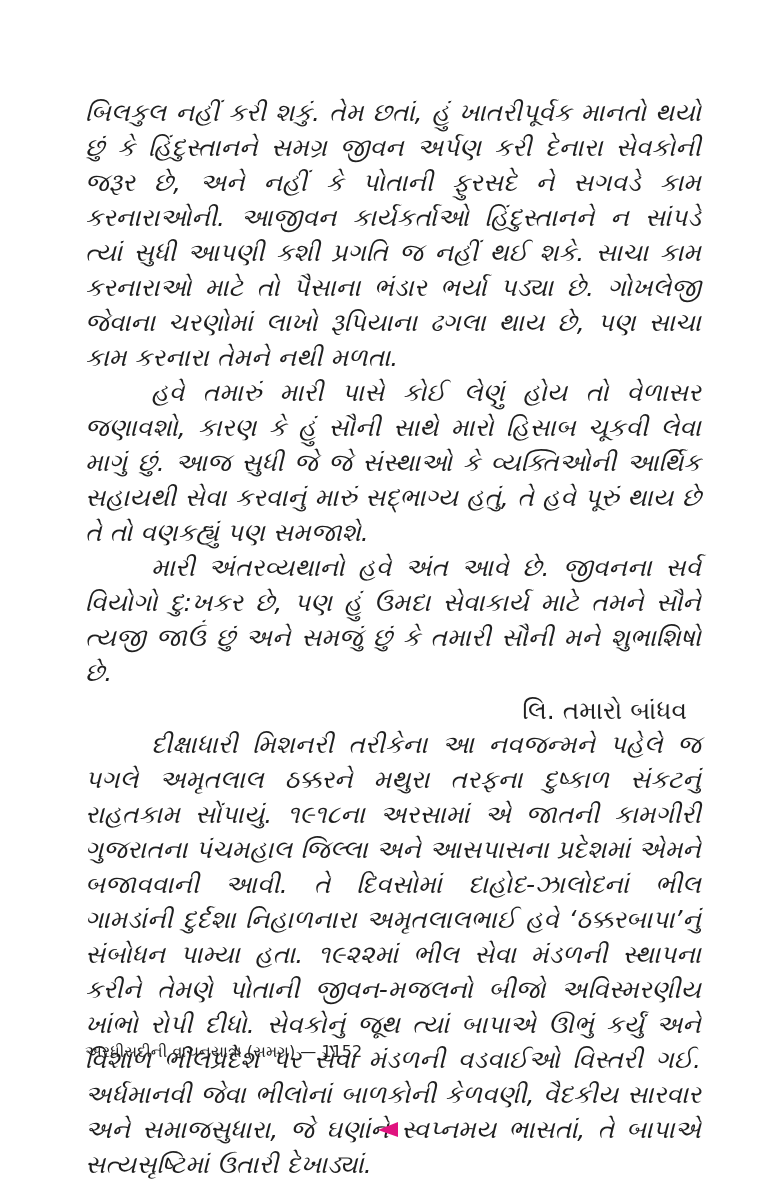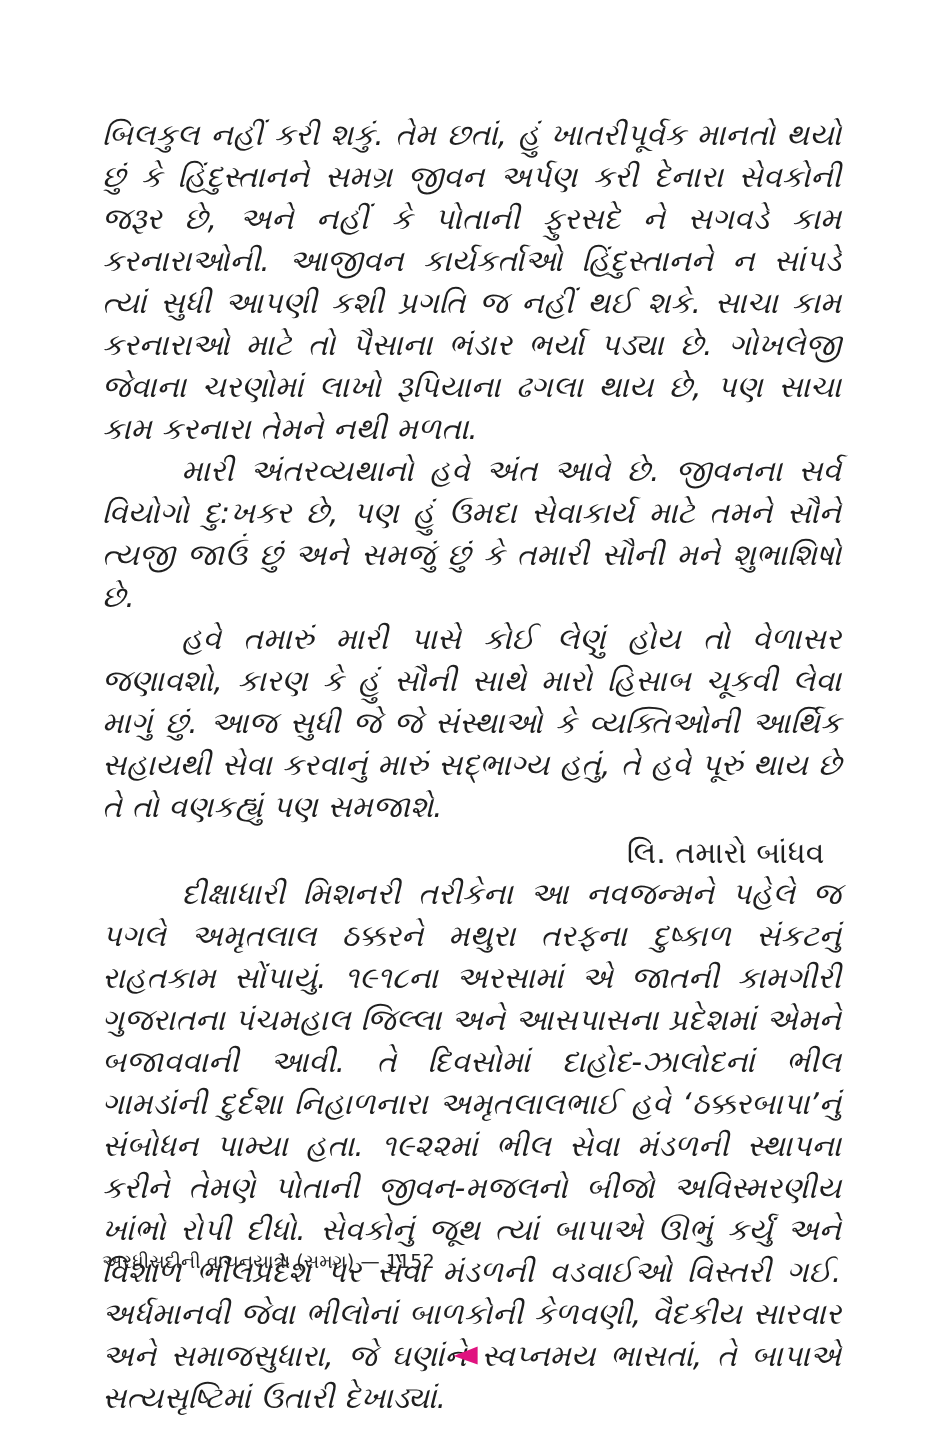--- a/index.html
+++ b/index.html
@@ -78,23 +78,23 @@
 </style>
 </head>
 <body style="background: rgb(255, 255, 255);">
 
 <div class="page">
 
   <div class="text-block">
 
     <p>બિલકુલ નહીં કરી શકું. તેમ છતાં, હું ખાતરીપૂર્વક માનતો થયો છું કે હિંદુસ્તાનને સમગ્ર જીવન અર્પણ કરી દેનારા સેવકોની જરૂર છે, અને નહીં કે પોતાની ફુરસદે ને સગવડે કામ કરનારાઓની. આજીવન કાર્યકર્તાઓ હિંદુસ્તાનને ન સાંપડે ત્યાં સુધી આપણી કશી પ્રગતિ જ નહીં થઈ શકે. સાચા કામ કરનારાઓ માટે તો પૈસાના ભંડાર ભર્યા પડ્યા છે. ગોખલેજી જેવાના ચરણોમાં લાખો રૂપિયાના ઢગલા થાય છે, પણ સાચા કામ કરનારા તેમને નથી મળતા.</p>
 
+    <p class="indent">હવે તમારું મારી પાસે કોઈ લેણું હોય તો વેળાસર જણાવશો, કારણ કે હું સૌની સાથે મારો હિસાબ ચૂકવી લેવા માગું છું. આજ સુધી જે જે સંસ્થાઓ કે વ્યક્તિઓની આર્થિક સહાયથી સેવા કરવાનું મારું સદ્ભાગ્ય હતું, તે હવે પૂરું થાય છે તે તો વણકહ્યું પણ સમજાશે.</p>
+
     <p class="indent">મારી અંતરવ્યથાનો હવે અંત આવે છે. જીવનના સર્વ વિયોગો દુ:ખકર છે, પણ હું ઉમદા સેવાકાર્ય માટે તમને સૌને ત્યજી જાઉં છું અને સમજું છું કે તમારી સૌની મને શુભાશિષો છે.</p>
-
-    <p class="indent">હવે તમારું મારી પાસે કોઈ લેણું હોય તો વેળાસર જણાવશો, કારણ કે હું સૌની સાથે મારો હિસાબ ચૂકવી લેવા માગું છું. આજ સુધી જે જે સંસ્થાઓ કે વ્યક્તિઓની આર્થિક સહાયથી સેવા કરવાનું મારું સદ્ભાગ્ય હતું, તે હવે પૂરું થાય છે તે તો વણકહ્યું પણ સમજાશે.</p>
 
     <div class="signature">
       <div class="sig-line-1">લિ. તમારો બાંધવ</div>
     </div>
 
     <p class="indent">દીક્ષાધારી મિશનરી તરીકેના આ નવજન્મને પહેલે જ પગલે અમૃતલાલ ઠક્કરને મથુરા તરફના દુષ્કાળ સંકટનું રાહતકામ સોંપાયું. ૧૯૧૮ના અરસામાં એ જાતની કામગીરી ગુજરાતના પંચમહાલ જિલ્લા અને આસપાસના પ્રદેશમાં એમને બજાવવાની આવી. તે દિવસોમાં દાહોદ-ઝાલોદનાં ભીલ ગામડાંની દુર્દશા નિહાળનારા અમૃતલાલભાઈ હવે ‘ઠક્કરબાપા’નું સંબોધન પામ્યા હતા. ૧૯૨૨માં ભીલ સેવા મંડળની સ્થાપના કરીને તેમણે પોતાની જીવન-મજલનો બીજો અવિસ્મરણીય ખાંભો રોપી દીધો. સેવકોનું જૂથ ત્યાં બાપાએ ઊભું કર્યું અને વિશાળ ભીલપ્રદેશ પર સેવા મંડળની વડવાઈઓ વિસ્તરી ગઈ. અર્ધમાનવી જેવા ભીલોનાં બાળકોની કેળવણી, વૈદકીય સારવાર અને સમાજસુધારા, જે ઘણાંને સ્વપ્નમય ભાસતાં, તે બાપાએ સત્યસૃષ્ટિમાં ઉતારી દેખાડ્યાં.</p>
 
   </div>
 
   <div class="footer">અરધીસદીની વાચનયાત્રા (સમગ્ર) — 1152</div>

